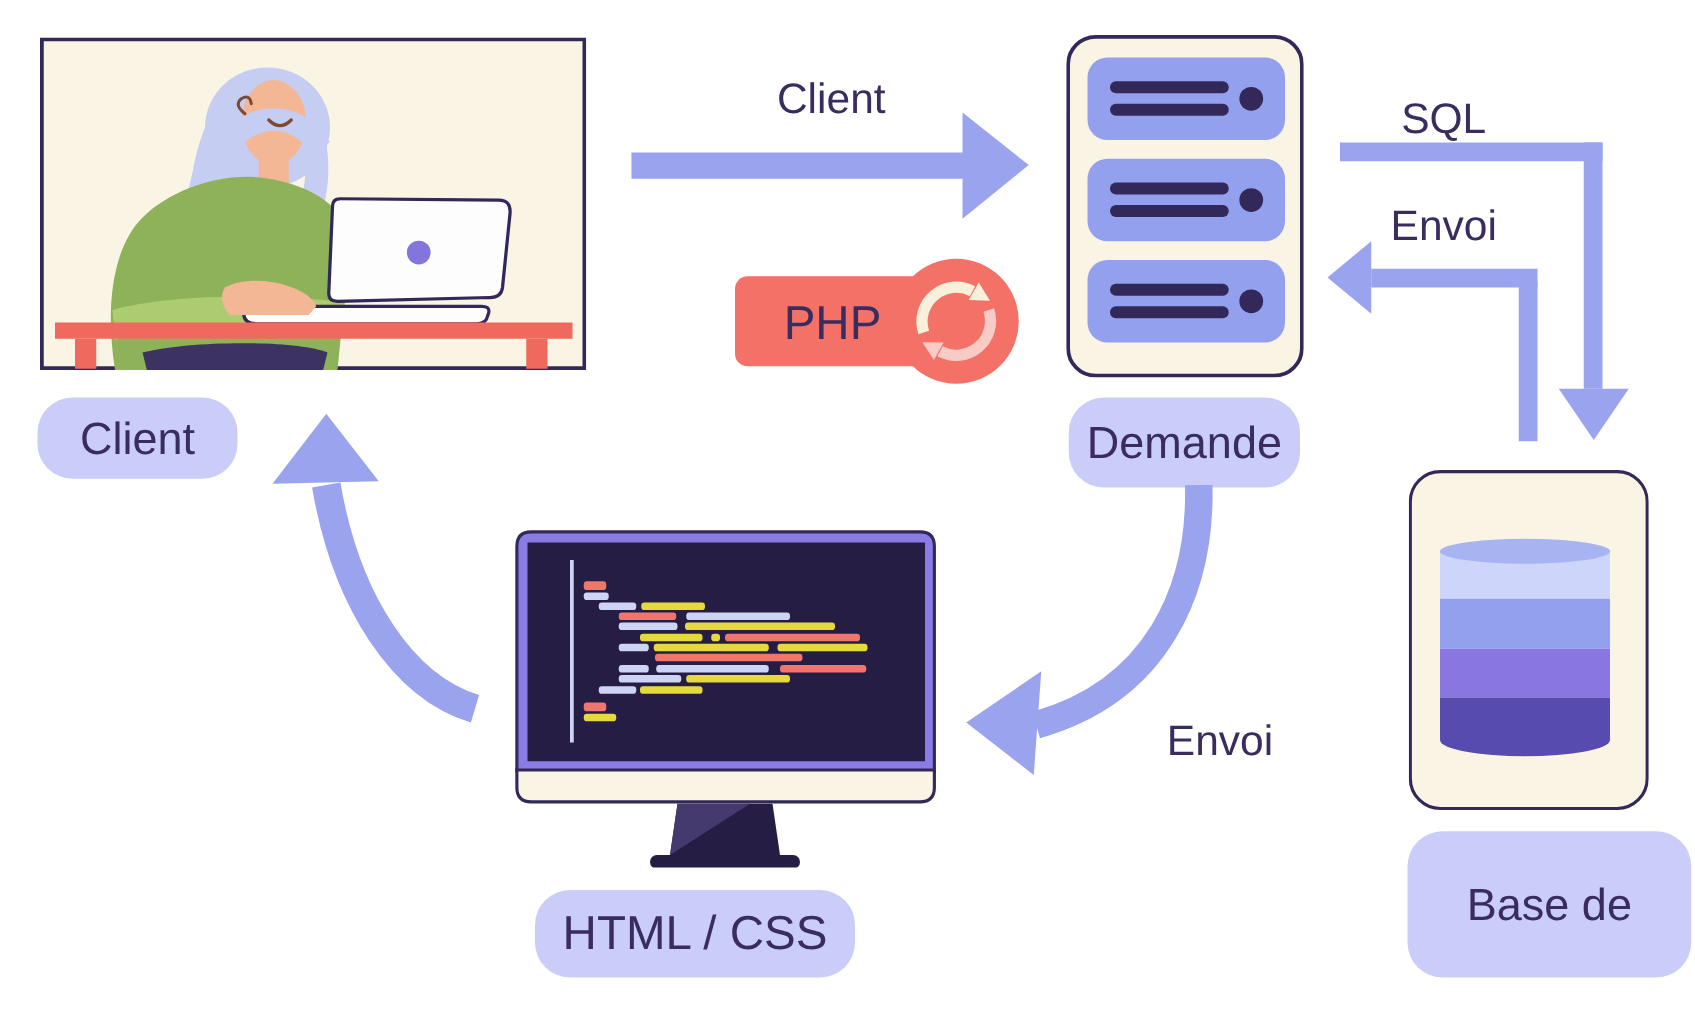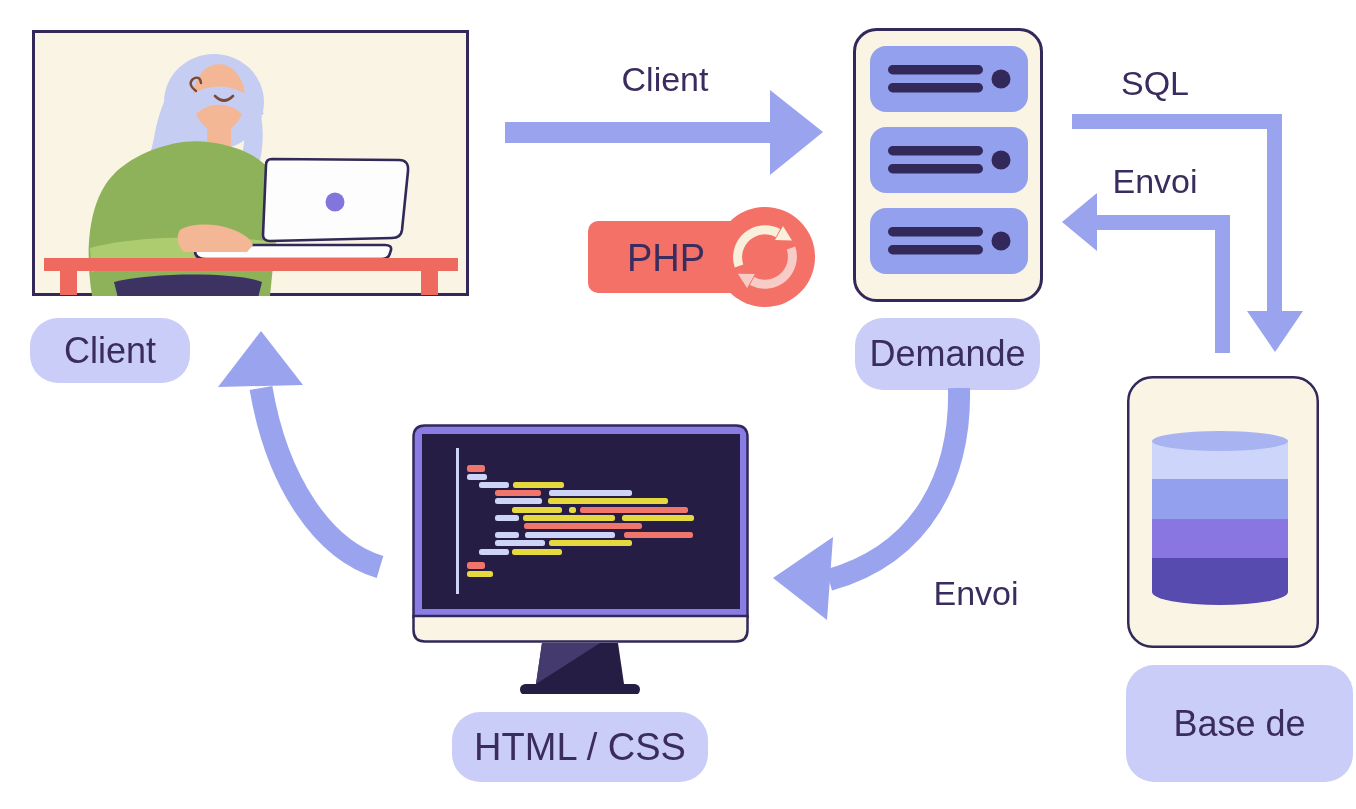--- a/index.html
+++ b/index.html
@@ -82,33 +82,33 @@
   </svg>
 
   <div class="node-label" style="left:30px;top:318px;width:160px;height:65px">
     <span>Client</span>
   </div>
 
   <div class="node-label" style="left:855px;top:318px;width:185px;height:72px">
     <span>Demande</span>
   </div>
 
-  <div class="node-label" style="left:452px;top:712px;width:256px;height:70px;font-size:38px">
+  <div class="node-label" style="left:428px;top:712px;width:256px;height:70px;font-size:38px">
     <span>HTML / CSS</span>
   </div>
 
   <div class="node-label db-label-lines" style="left:1126px;top:665px;width:227px;height:117px">
     <span>
       <span style="display:block">Base de</span>
     </span>
   </div>
 
   <div class="flow-text" style="left:500px;top:60px;width:330px">Client</div>
 
-  <div class="flow-text" style="left:1100px;top:64px;width:110px">SQL</div>
+  <div class="flow-text" style="left:1100px;top:76px;width:110px">SQL</div>
 
   <div class="flow-text" style="left:1100px;top:162px;width:110px">Envoi</div>
 
   <div class="flow-text" style="left:920px;top:574px;width:112px">Envoi</div>
 
   <svg class="abs" style="left:505px;top:88px" width="320" height="88" viewBox="0 0 320 88">
     <rect x="0" y="34" width="266" height="21" fill="#99a3ee"></rect>
     <polygon points="265,2 318,44 265,87" fill="#99a3ee"></polygon>
   </svg>
 

